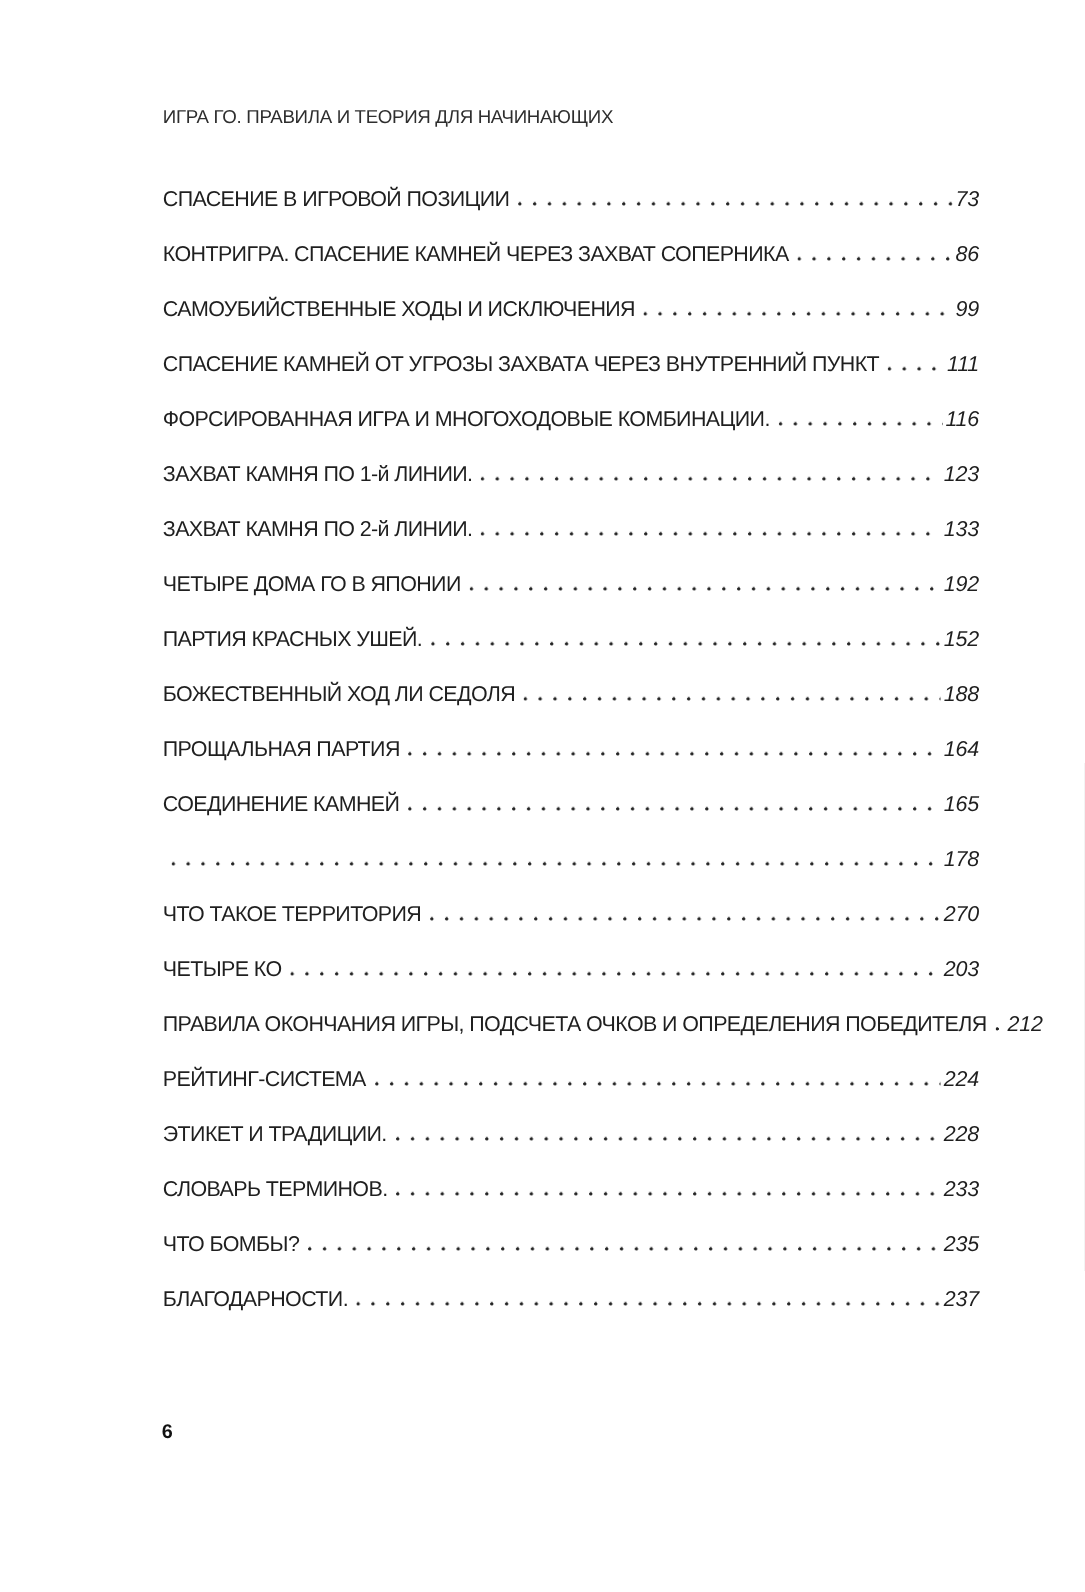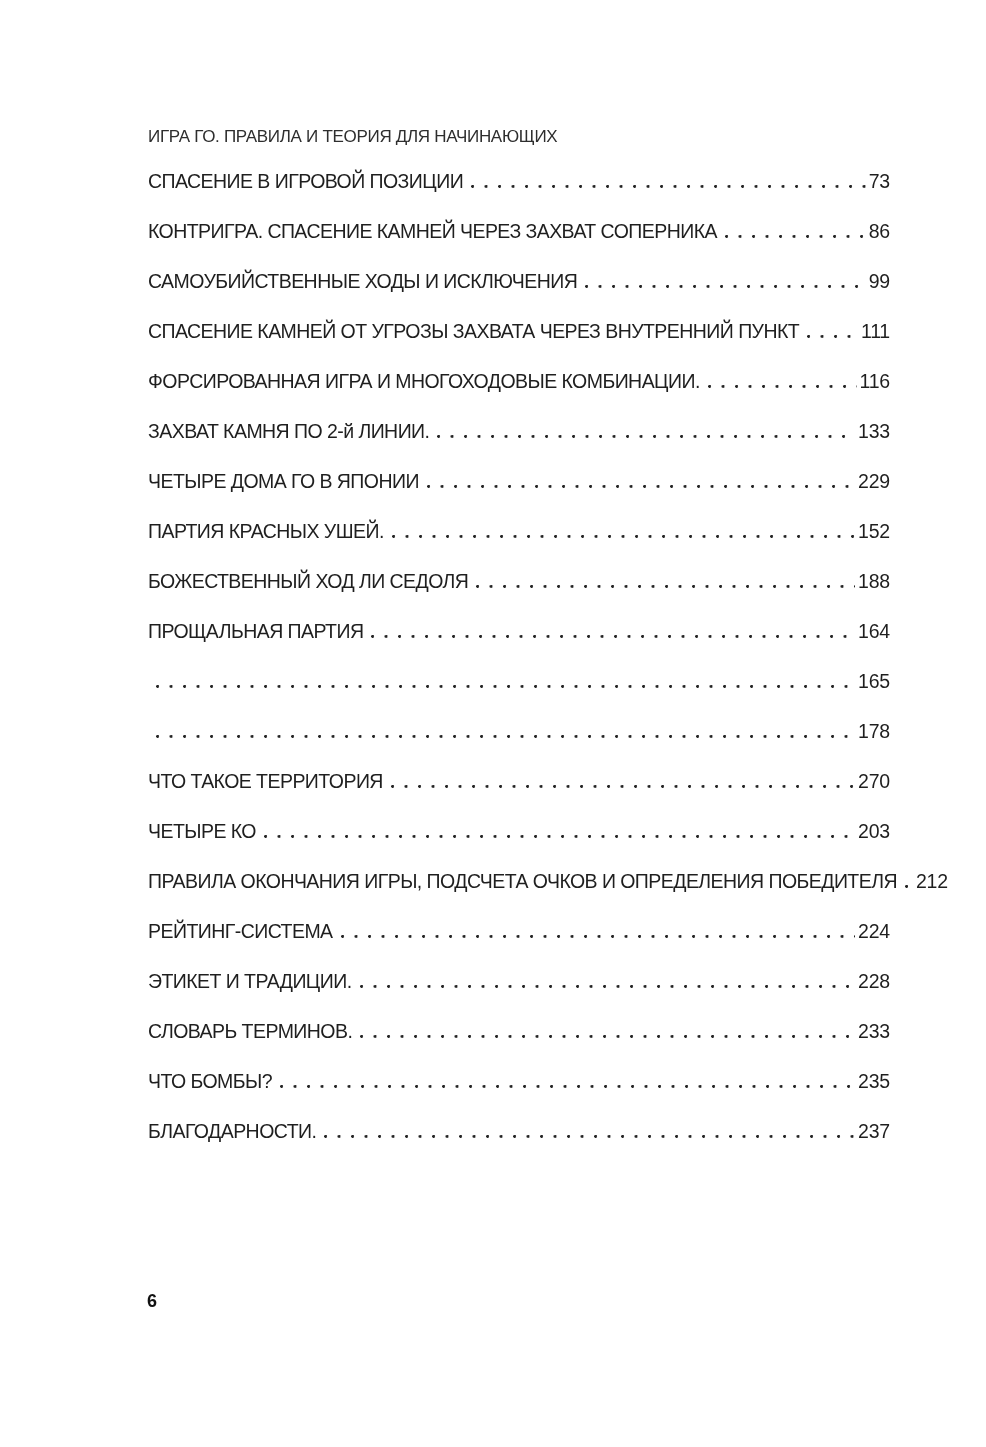--- a/index.html
+++ b/index.html
@@ -12,21 +12,21 @@
     height: 1447px;
     margin: 0 auto;
     background: #ffffff;
     color: #1f1f1f;
     overflow: hidden;
   }
 
   .running-header {
     position: absolute;
     left: 148px;
-    top: 126px;
+    top: 96px;
     width: 742px;
     font-size: 17px;
     line-height: 22px;
     letter-spacing: -0.3px;
     color: #2e2e2e;
     white-space: nowrap;
   }
 
   .toc {
     position: absolute;
@@ -58,20 +58,21 @@
     background-image: radial-gradient(circle at 1.6px 2.4px, #242424 1.15px, rgba(0,0,0,0) 1.8px);
     background-size: 13.5px 4px;
     background-repeat: repeat-x;
     background-position: left bottom;
   }
 
   .row .p {
     white-space: nowrap;
     flex: 0 0 auto;
     letter-spacing: -0.2px;
+    font-style: italic;
   }
 
   .folio {
     position: absolute;
     left: 147px;
     top: 1290px;
     font-size: 18px;
     line-height: 22px;
     font-weight: bold;
     color: #111111;
@@ -108,31 +109,36 @@
     <span class="leader"></span>
     <span class="p">111</span>
   </div>
 
   <div class="row">
     <span class="t">ФОРСИРОВАННАЯ ИГРА И МНОГОХОДОВЫЕ КОМБИНАЦИИ.</span>
     <span class="leader"></span>
     <span class="p">116</span>
   </div>
 
+  <div class="row">
+    <span class="t">ЗАХВАТ КАМНЯ ПО 1-й ЛИНИИ.</span>
+    <span class="leader"></span>
+    <span class="p">123</span>
+  </div>
 
   <div class="row">
     <span class="t">ЗАХВАТ КАМНЯ ПО 2-й ЛИНИИ.</span>
     <span class="leader"></span>
     <span class="p">133</span>
   </div>
 
   <div class="row">
     <span class="t">ЧЕТЫРЕ ДОМА ГО В ЯПОНИИ</span>
     <span class="leader"></span>
-    <span class="p">229</span>
+    <span class="p">192</span>
   </div>
 
 
   <div class="row">
     <span class="t">ПАРТИЯ КРАСНЫХ УШЕЙ.</span>
     <span class="leader"></span>
     <span class="p">152</span>
   </div>
 
   <div class="row">
@@ -141,20 +147,21 @@
     <span class="p">188</span>
   </div>
 
   <div class="row">
     <span class="t">ПРОЩАЛЬНАЯ ПАРТИЯ</span>
     <span class="leader"></span>
     <span class="p">164</span>
   </div>
 
   <div class="row">
+    <span class="t">СОЕДИНЕНИЕ КАМНЕЙ</span>
     <span class="leader"></span>
     <span class="p">165</span>
   </div>
 
   <div class="row">
     <span class="leader"></span>
     <span class="p">178</span>
   </div>
 
   <div class="row">

